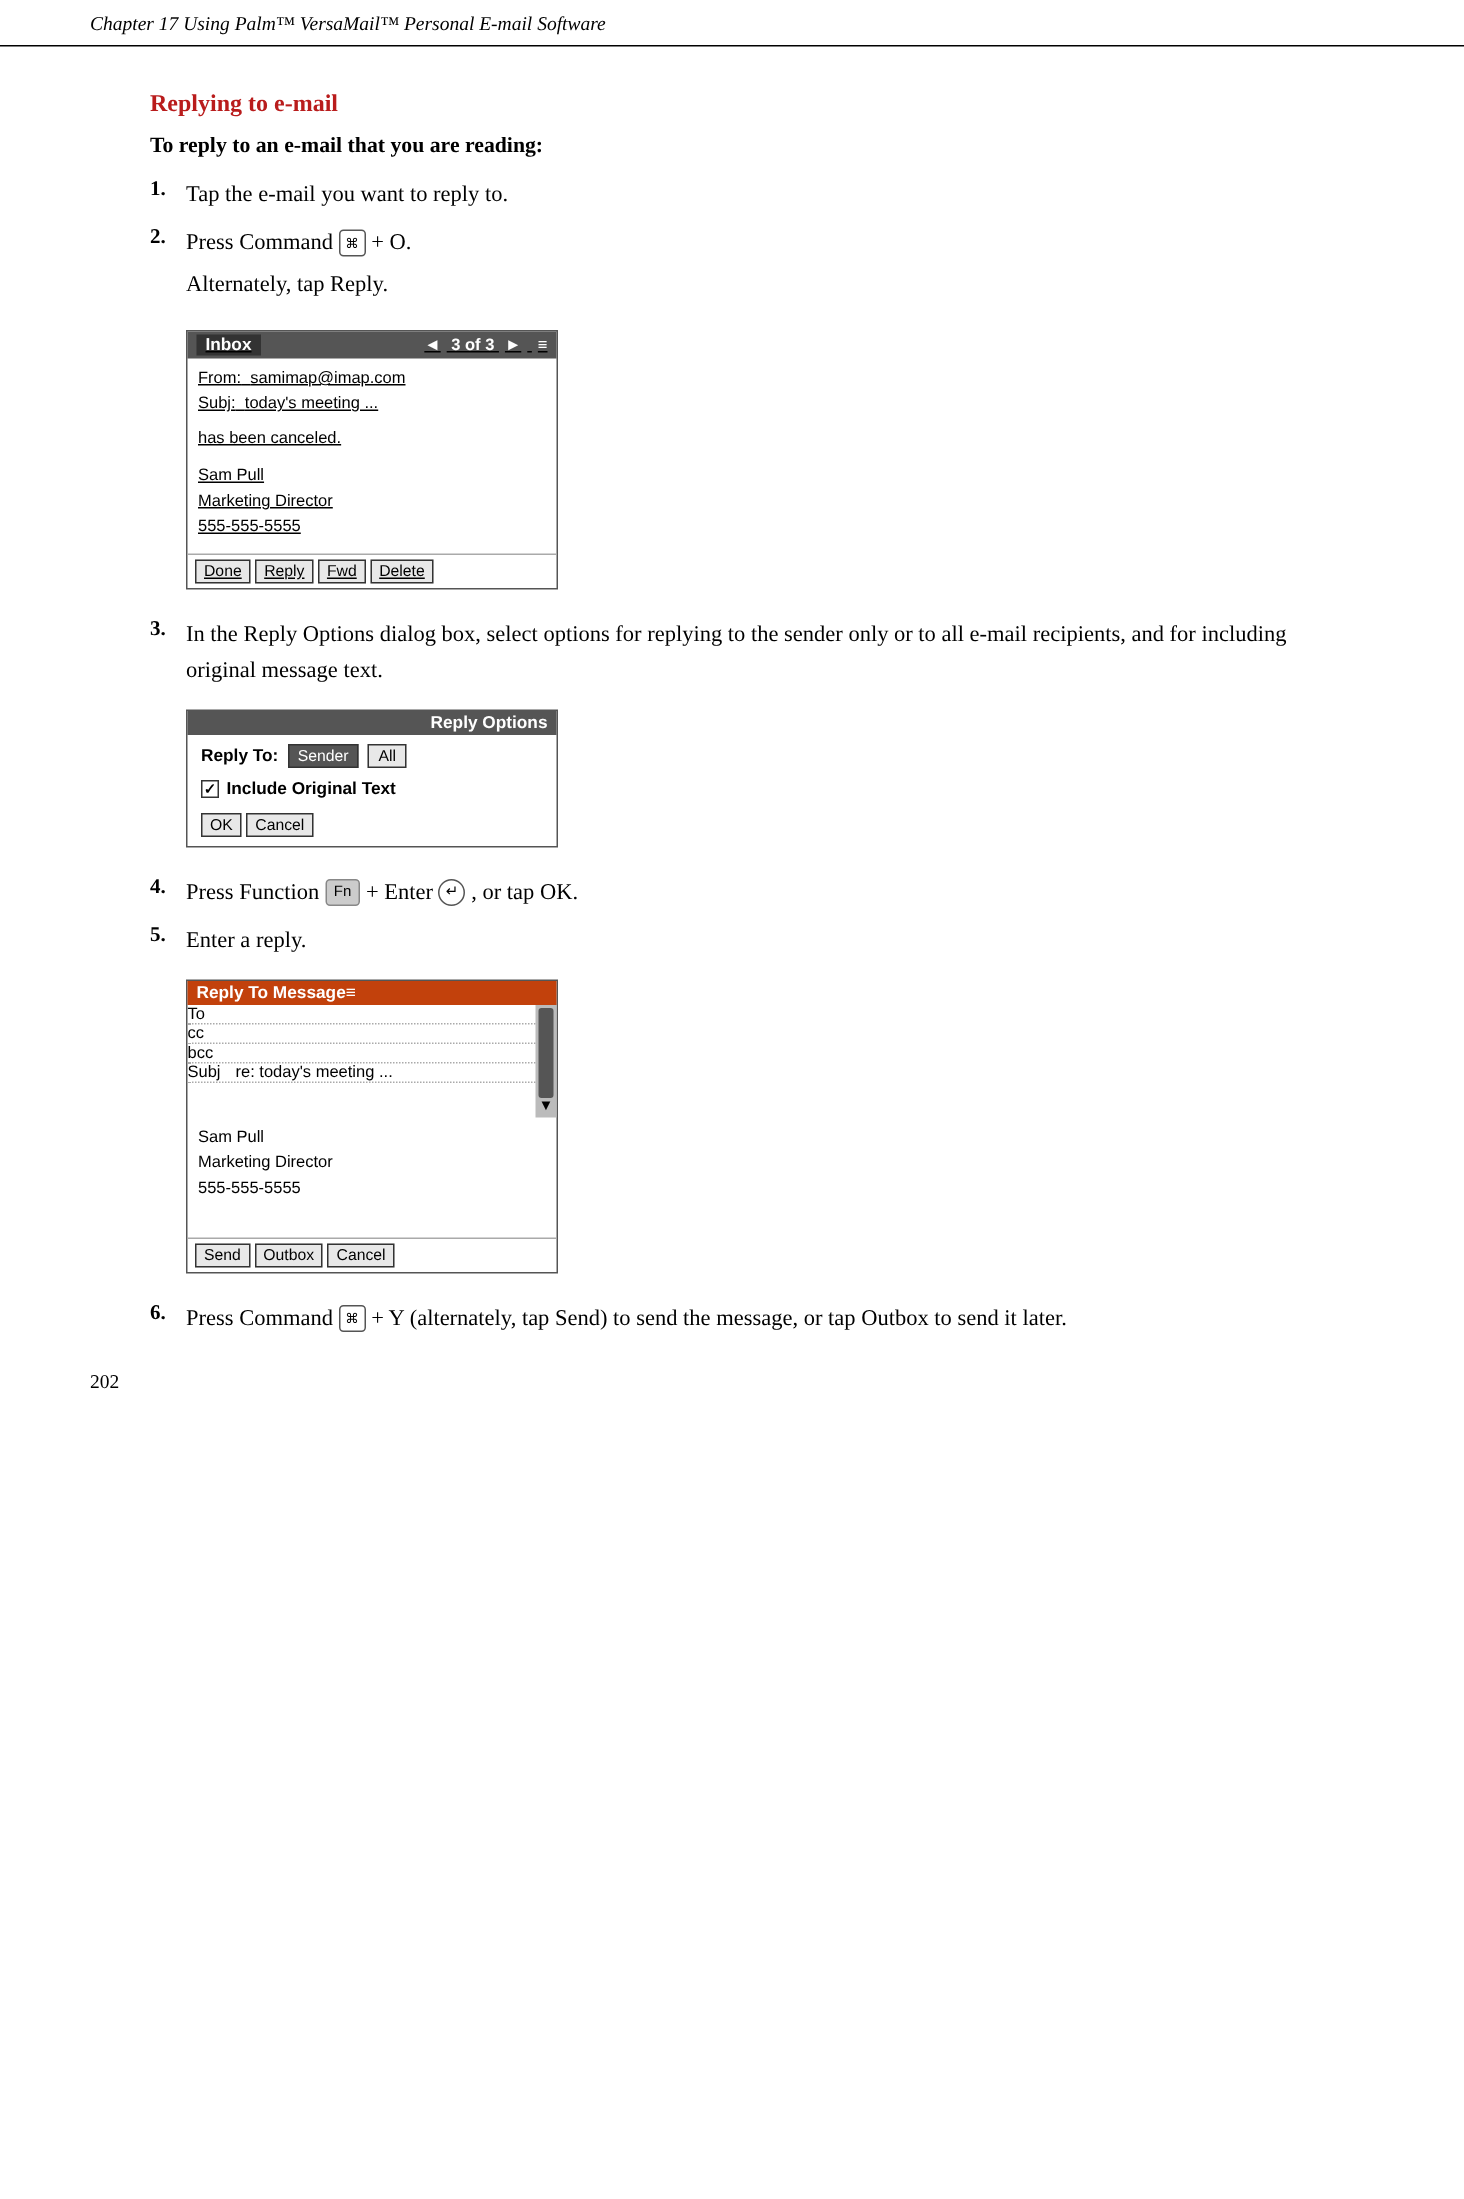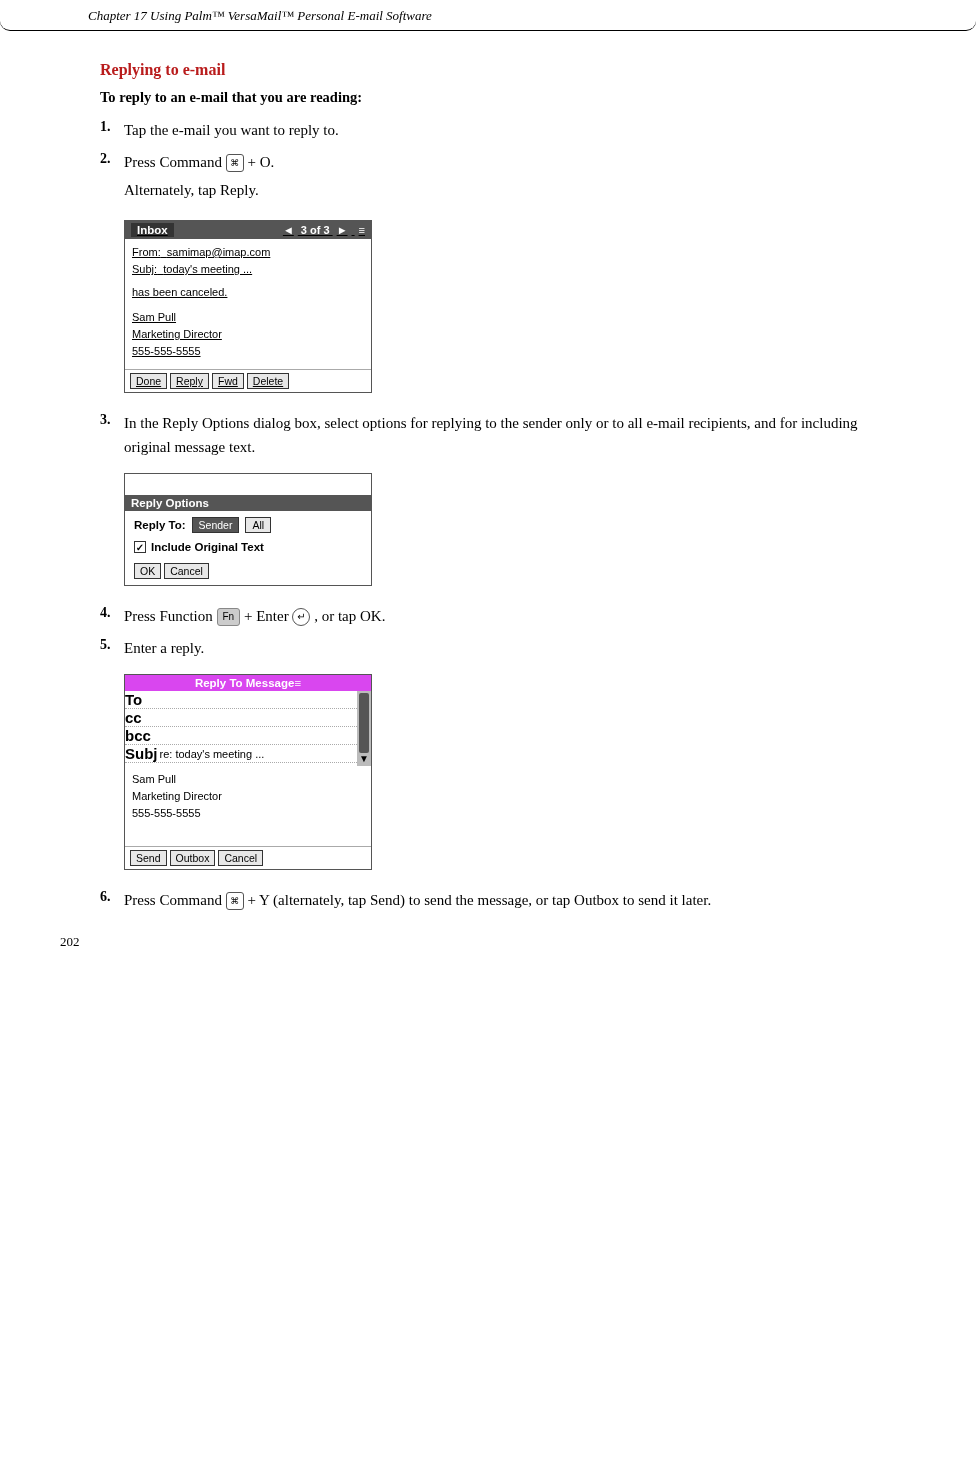--- a/index.html
+++ b/index.html
@@ -6,24 +6,23 @@
     body {
       font-family: "Times New Roman", Times, serif;
       font-size: 15px;
       background: #fff;
       color: #000;
       width: 976px;
       min-height: 1466px;
     }
     .page-header {
       border-bottom: 1.5px solid #000;
-      padding: 8px 60px 6px 88px;
-      display: flex;
-      align-items: center;
-      border-radius: 10px;
+      padding: 8px 60px 6px 60px;
+      display: flex;
+      align-items: center;
     }
     .page-header-text {
       font-size: 13px;
       color: #000;
       font-style: italic;
     }
     .page-content {
       padding: 30px 100px 40px 100px;
     }
     .section-title {
@@ -125,25 +124,24 @@
     .reply-options-screen {
       border: 1.5px solid #555;
       width: 248px;
       background: #fff;
       font-size: 11px;
       font-family: Arial, sans-serif;
     }
     .reply-options-titlebar {
       background: #555;
       color: #fff;
-      text-align: left;
+      text-align: right;
       padding: 2px 6px;
       font-size: 11.5px;
       font-weight: bold;
-      margin-top: 21px;
     }
     .reply-options-body {
       padding: 6px 9px;
     }
     .reply-to-row {
       display: flex;
       align-items: center;
       gap: 6px;
       margin-bottom: 8px;
       font-size: 11.5px;
@@ -184,40 +182,40 @@
     }
     
     .reply-msg-screen {
       border: 1.5px solid #555;
       width: 248px;
       background: #fff;
       font-size: 11px;
       font-family: Arial, sans-serif;
     }
     .reply-msg-titlebar {
-      background: #d946ef;
+      background: #c2410c;
       color: #fff;
       display: flex;
       align-items: center;
-      justify-content: center;
+      justify-content: flex-start;
       padding: 2px 6px;
       font-size: 11.5px;
       font-weight: bold;
     }
     .reply-msg-body {
       display: flex;
     }
     .reply-msg-field-row {
       display: flex;
       align-items: center;
       border-bottom: 1px dotted #aaa;
     }
     .reply-msg-field-label {
-      font-size: 15px;
-      font-weight: bold;
+      font-size: 11px;
+      font-weight: normal;
       min-width: 30px;
     }
     .reply-msg-field-value {
       font-size: 11px;
       flex: 1;
       padding-left: 2px;
     }
     .reply-msg-content {
       padding: 5px 7px 5px 7px;
       font-size: 11px;

